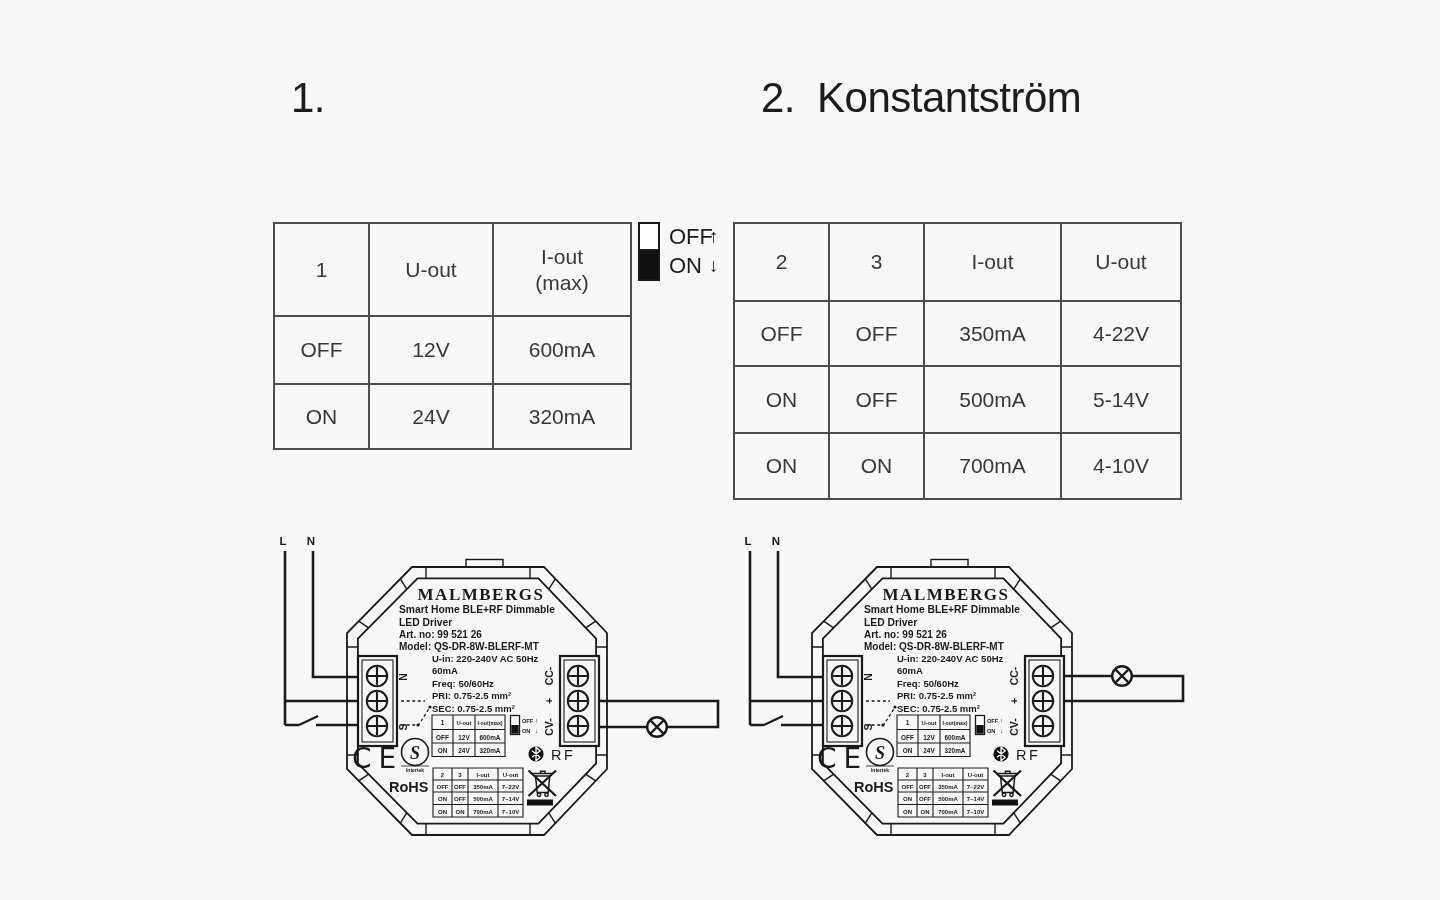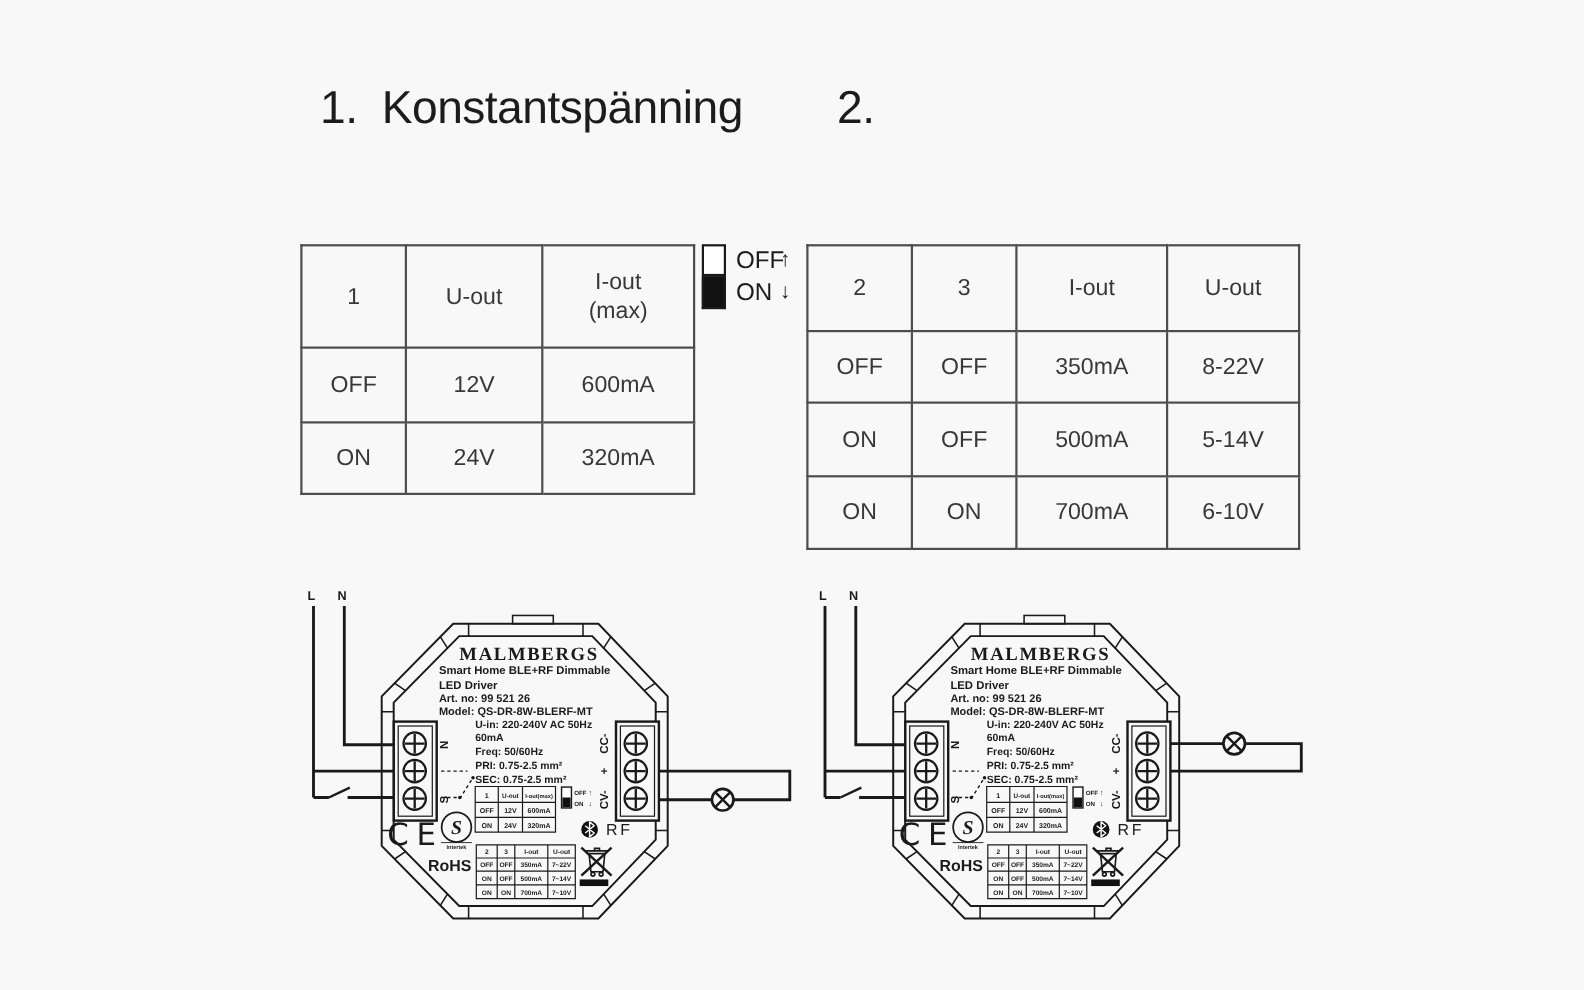--- a/index.html
+++ b/index.html
@@ -46,24 +46,24 @@
   #device-left{left:255px;top:525px;}
   #device-right{left:720px;top:525px;}
 </style>
 </head>
 <body>
 
 <div class="canvas">
 
   <div class="heading" id="heading-1">
     <span class="hnum">1.</span>
-    <span class="hlabel">Konstantspänning</span>
   </div>
   <div class="heading" id="heading-2">
     <span class="hnum">2.</span>
+    <span class="hlabel">Konstantström</span>
   </div>
 
   <table class="spec" id="cv-table">
     <colgroup>
         <col style="width:95px">
         <col style="width:124px">
         <col style="width:138px">
       </colgroup>
     <tbody>
         <tr class="hrow">
@@ -113,33 +113,33 @@
         <tr class="hrow">
       <th>2</th>
       <th>3</th>
       <th>I-out</th>
       <th>U-out</th>
     </tr>
     <tr class="r1">
       <td>OFF</td>
       <td>OFF</td>
       <td>350mA</td>
-      <td>8-22V</td>
+      <td>4-22V</td>
     </tr>
     <tr class="r2">
       <td>ON</td>
       <td>OFF</td>
       <td>500mA</td>
       <td>5-14V</td>
     </tr>
     <tr class="r3">
       <td>ON</td>
       <td>ON</td>
       <td>700mA</td>
-      <td>6-10V</td>
+      <td>4-10V</td>
     </tr>
   </tbody>
     </table>
 
   <svg width="0" height="0" style="position:absolute" aria-hidden="true">
     <defs>
       <g id="screw">
         <circle r="10.2" fill="#f8f8f8" stroke="#1a1a1a" stroke-width="2"></circle>
         <path d="M0,-9 V9 M-9,0 H9" stroke="#1a1a1a" stroke-width="2.1" fill="none"></path>
       </g>

